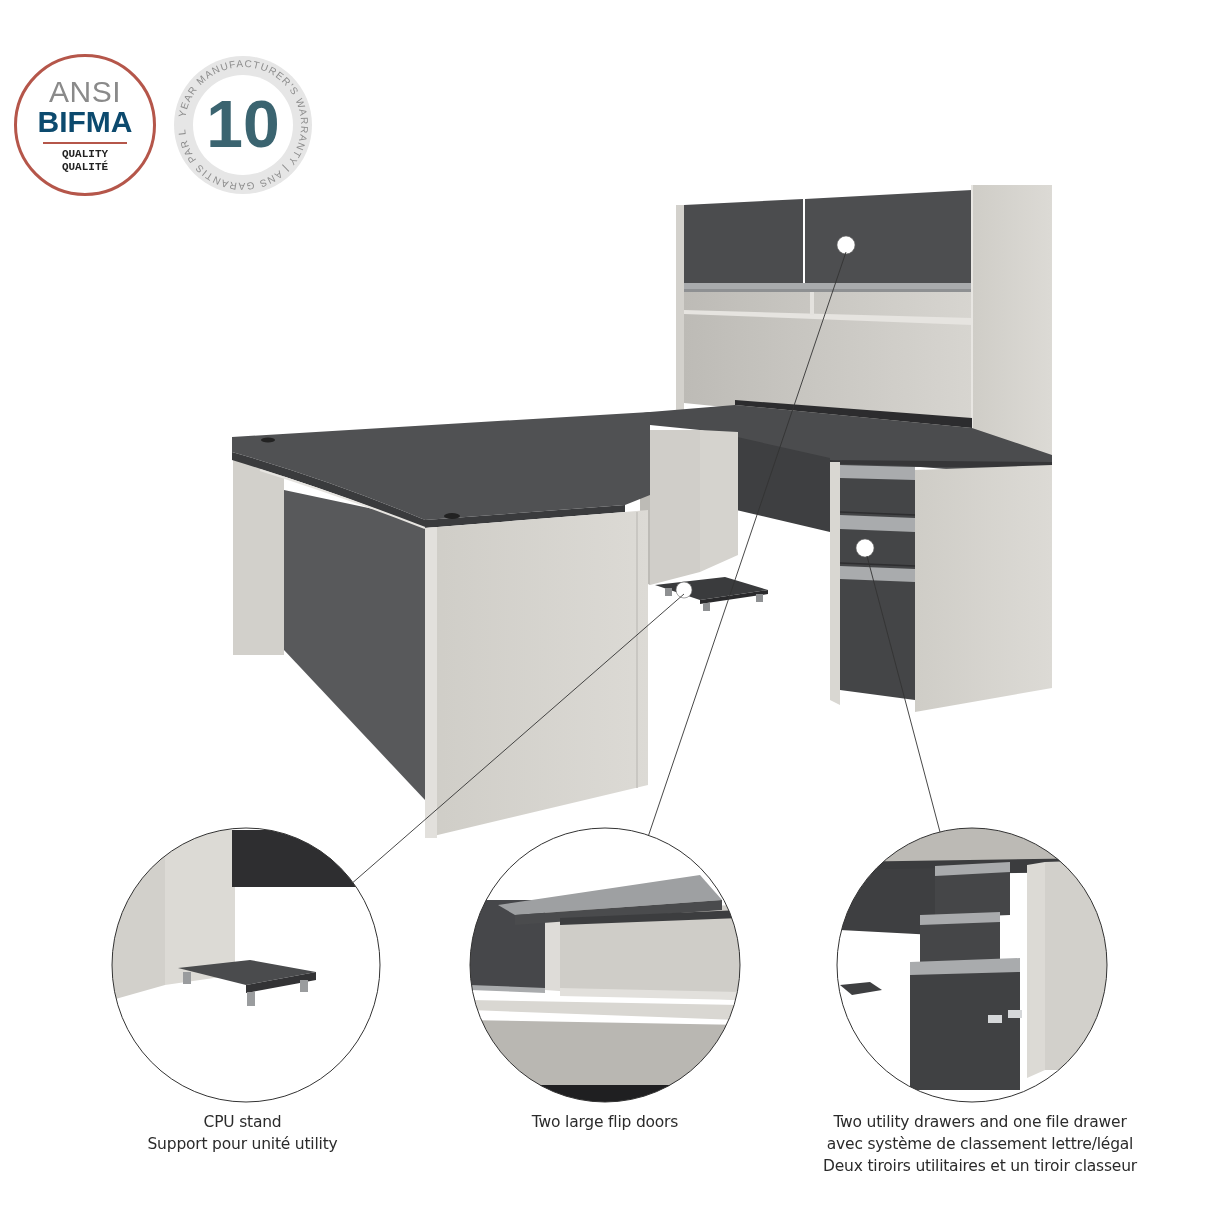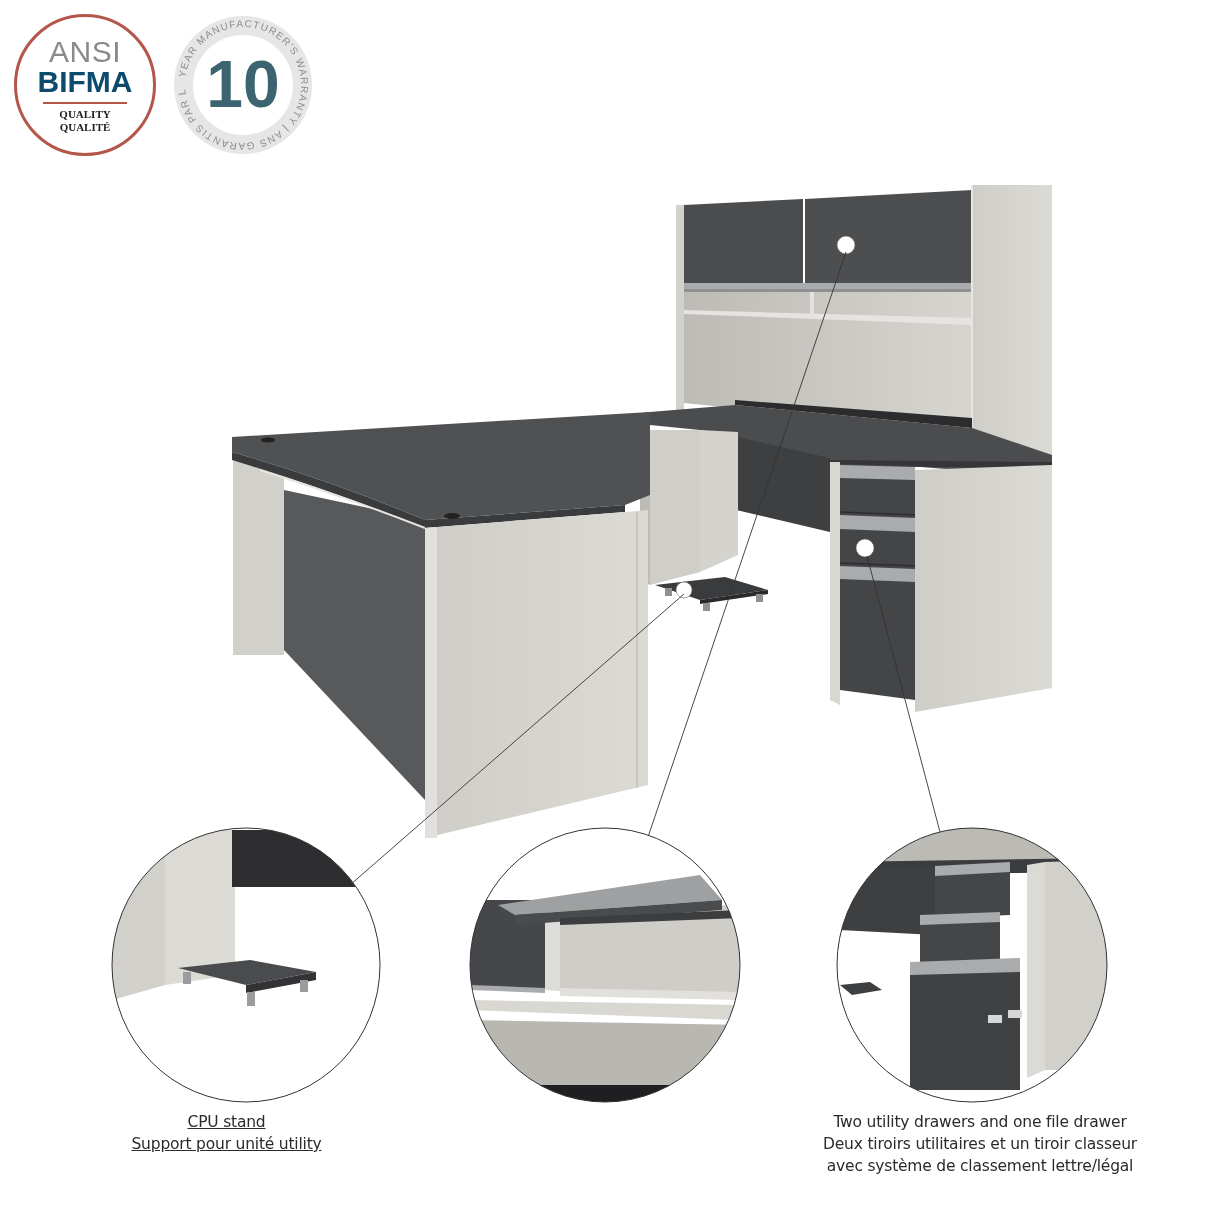--- a/index.html
+++ b/index.html
@@ -1,35 +1,35 @@
 <!DOCTYPE html>
 <html><head>
 <meta charset="utf-8">
 <style>
   html, body { margin: 0; padding: 0; background: #ffffff; }
   body { width: 1214px; height: 1214px; position: relative; overflow: hidden;
          font-family: "DejaVu Sans", sans-serif; color: #2b2b2b; }
-  .badge { position: absolute; }
+  .badge { position: absolute; margin-top: 40px; }
   .ansi { left: 14px; top: 14px; width: 142px; height: 142px; border-radius: 50%;
           border: 3px solid #b5564a; box-sizing: border-box; background: #fff;
           text-align: center; }
   .ansi .l1 { font-family: "Liberation Sans", sans-serif; font-size: 30px; color: #8a8a8a;
               margin-top: 20px; line-height: 30px; letter-spacing: 0.5px; }
   .ansi .l2 { font-family: "Liberation Sans", sans-serif; font-weight: bold; font-size: 30px;
               color: #0c4a6e; line-height: 30px; }
   .ansi .rule { width: 84px; height: 2px; background: #b5564a; margin: 5px auto 4px; }
-  .ansi .l3 { font-family: Liberation Serif, serif; font-weight: bold; font-size: 11px;
+  .ansi .l3 { font-family: Liberation Mono, monospace; font-weight: bold; font-size: 11px;
               color: #222; line-height: 13px; }
   .warranty { left: 172px; top: 14px; width: 142px; height: 142px; }
   .warranty svg { width: 142px; height: 142px; }
   .scene { position: absolute; left: 0; top: 0; width: 1214px; height: 1214px; }
   .caption { position: absolute; text-align: center; font-size: 15.5px; line-height: 22px;
              color: #2b2b2b; font-family: "DejaVu Sans", sans-serif; letter-spacing: -0.2px; }
   .caption .en { font-weight: normal; }
-  .cap1 { left: 94px; top: 1111px; width: 265px; text-decoration: underline; }
+  .cap1 { left: 110px; top: 1111px; width: 265px; }
   .cap2 { left: 455px; top: 1111px; width: 300px; }
   .cap3 { left: 790px; top: 1111px; width: 380px; }
 </style>
 </head>
 <body>
 
 <div class="badge ansi">
   <div class="l1">ANSI</div>
   <div class="l2">BIFMA</div>
   <div class="rule"></div>
@@ -209,18 +209,19 @@
     <polygon points="840,985 870,982 882,990 852,995" fill="#3e3f41"></polygon>
   </g>
   <ellipse cx="972" cy="965" rx="135" ry="137" fill="none" stroke="#333" stroke-width="1"></ellipse>
 </svg>
 
 <div class="caption cap1">
   <div class="en">CPU stand</div>
   <div>Support pour unité utility</div>
 </div>
 <div class="caption cap2">
+  <div class="en">Two large flip doors</div>
 </div>
 <div class="caption cap3">
   <div class="en">Two utility drawers and one file drawer</div>
+  <div>avec système de classement lettre/légal</div>
   <div>Deux tiroirs utilitaires et un tiroir classeur</div>
-  <div>avec système de classement lettre/légal</div>
 </div>
 
 </body></html>

